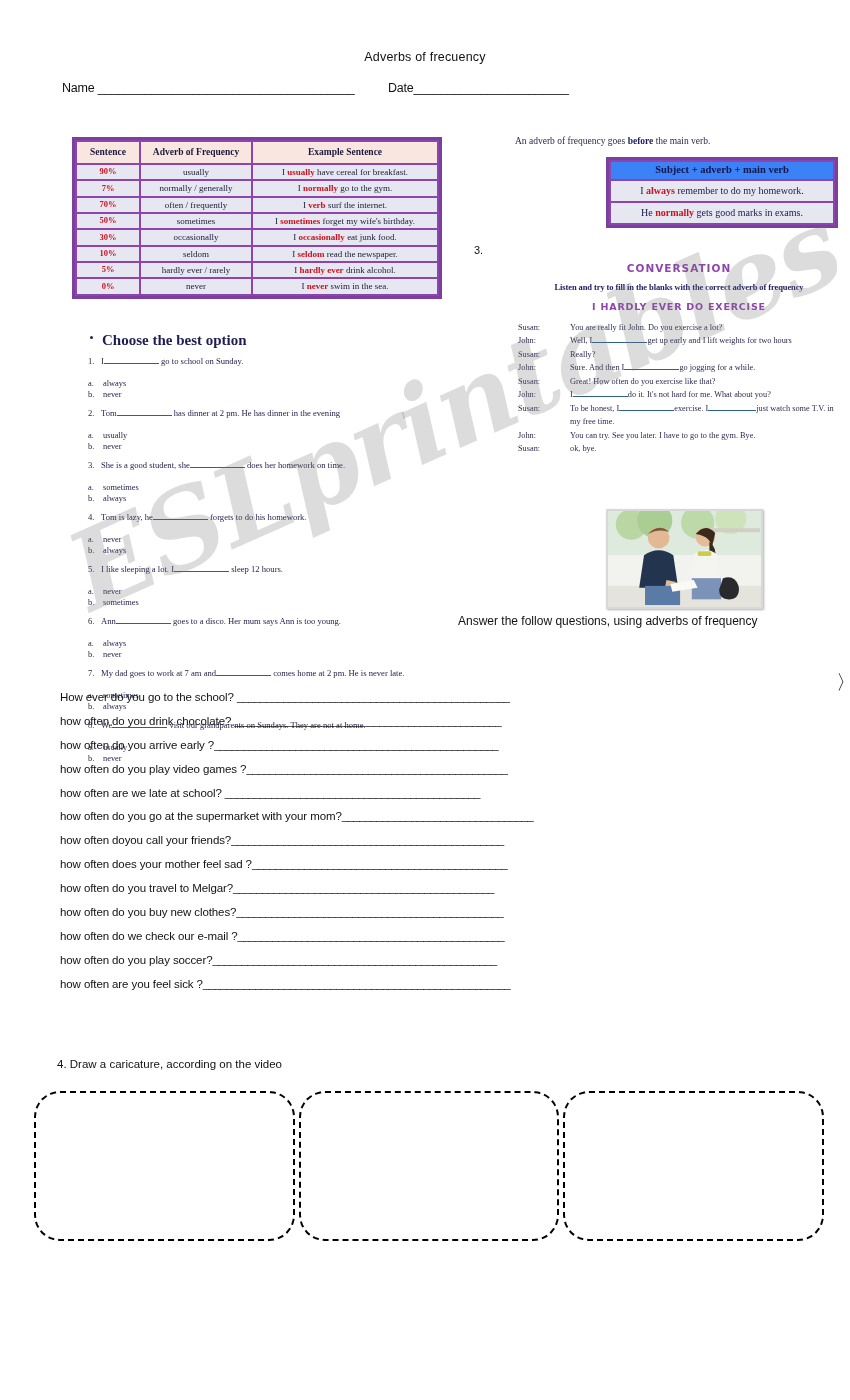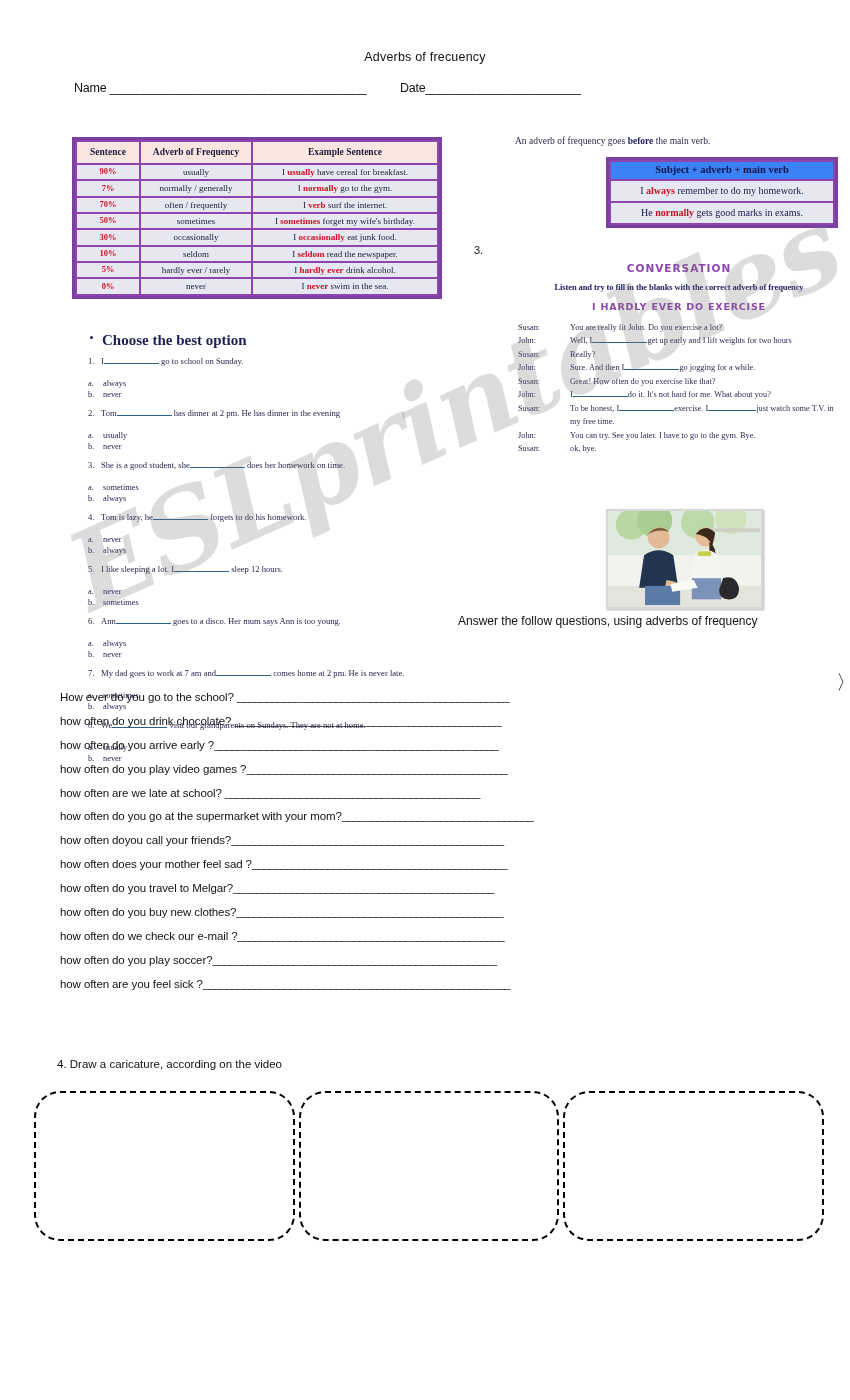--- a/index.html
+++ b/index.html
@@ -55,21 +55,21 @@
     left: 0;
     width: 850px;
     text-align: center;
     font-size: 12.5px;
     letter-spacing: 0.2px;
     color: #111;
   }
   .namedate {
     position: absolute;
     top: 81px;
-    left: 74px;
+    left: 62px;
     width: 730px;
     font-size: 12.5px;
     color: #111;
   }
   .namedate .nd-name { letter-spacing: -0.2px; }
   .namedate .nd-date { margin-left: 30px; letter-spacing: -0.2px; }
 
   
   .freq-table-wrap {
     position: absolute;

